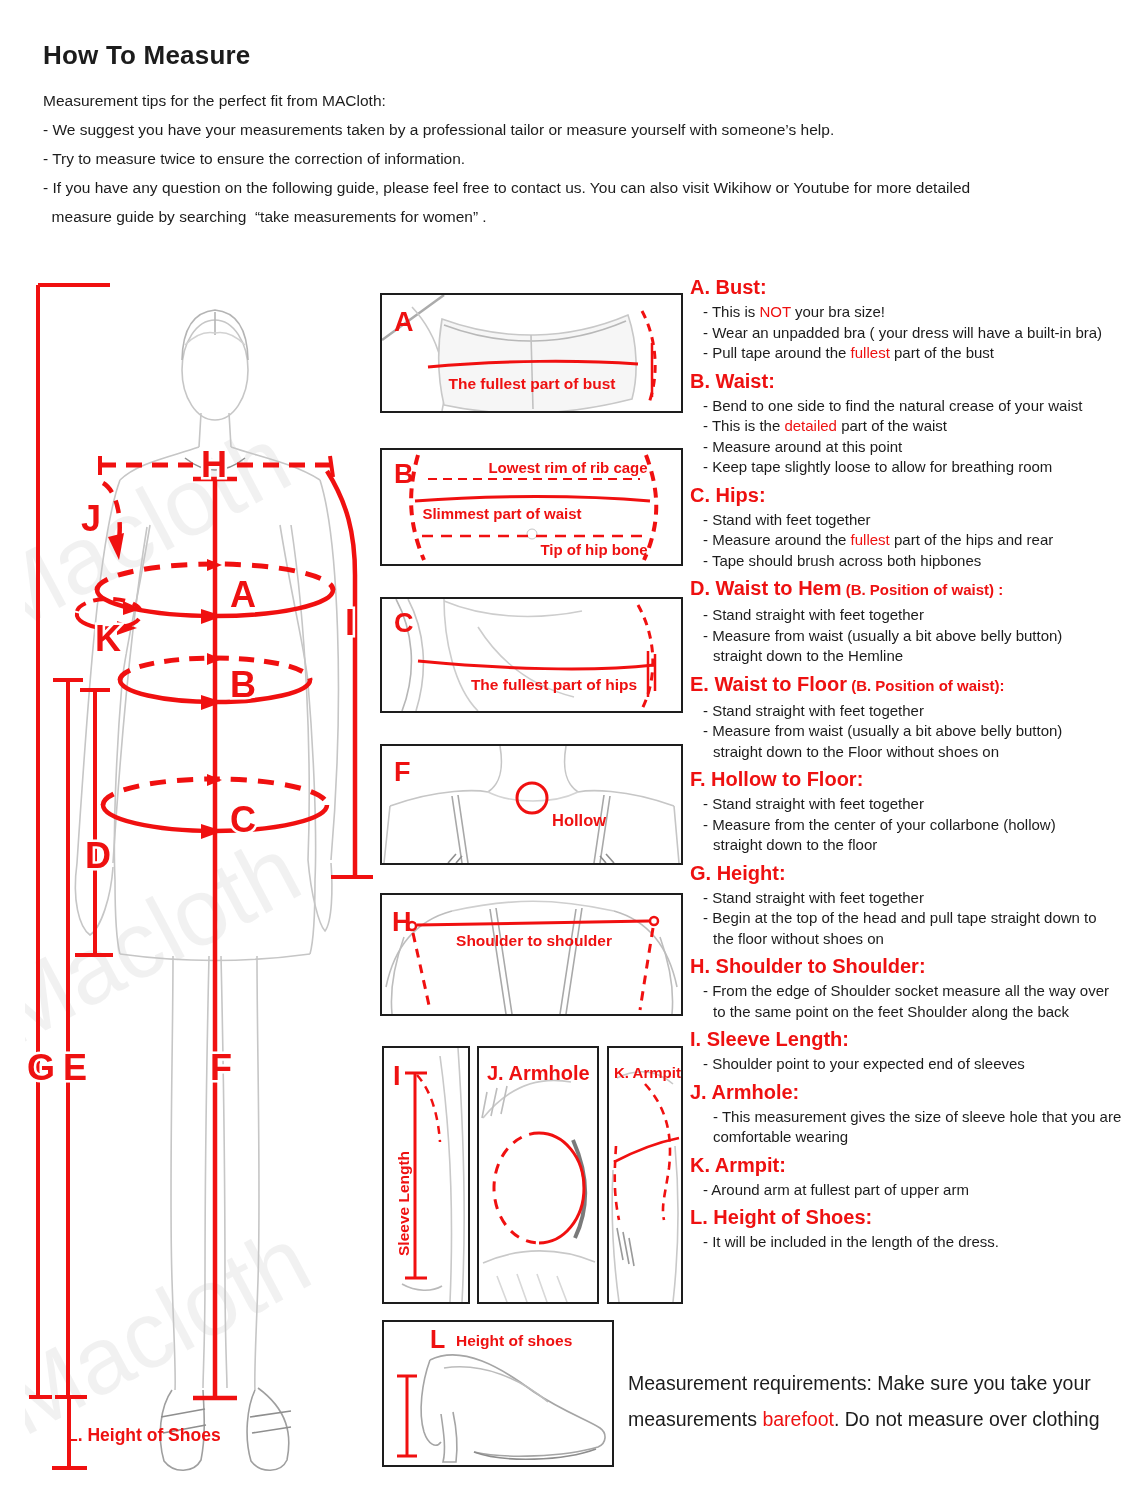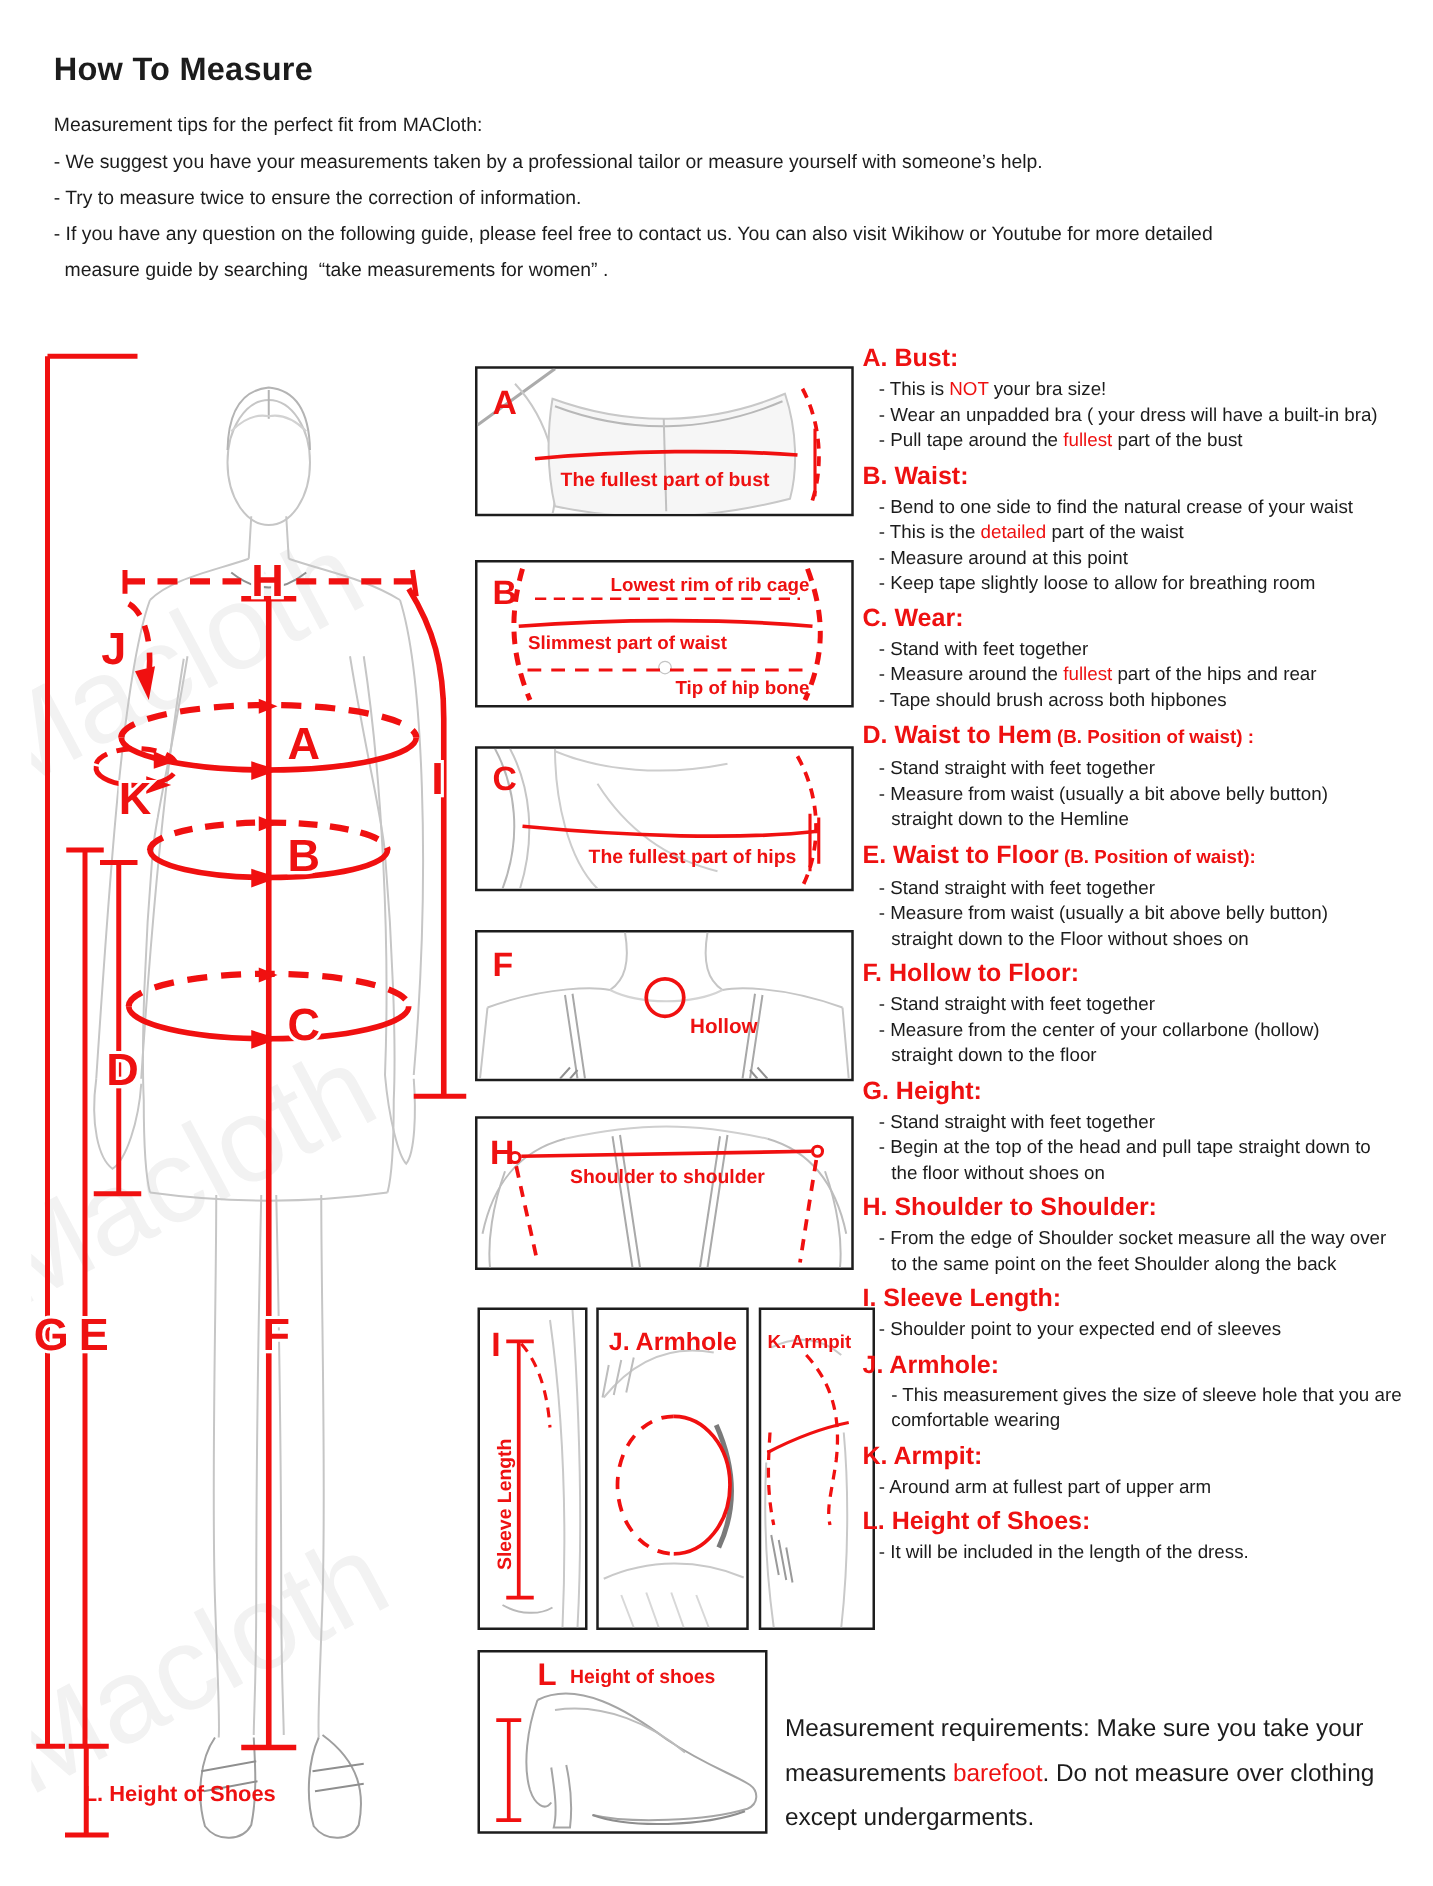--- a/index.html
+++ b/index.html
@@ -263,21 +263,21 @@
         <path d="M18,228 L28,254 M38,226 L48,254 M58,226 L68,254 M78,228 L88,254" stroke="#d8d8d8"></path>
       </g>
       <g stroke="#f01010" fill="none" stroke-width="3">
         <path d="M60,85 A45,55 0 0 1 60,195"></path>
         <path d="M60,85 A45,55 0 0 0 60,195" stroke-dasharray="10 8"></path>
       </g>
       <text x="8" y="32" font-size="20" font-weight="bold" fill="#ee1111">J. Armhole</text>
     </svg>
   </div>
 
-  <div class="diag" style="left:607px; top:1046px; width:93px; height:258px;">
+  <div class="diag" style="left:607px; top:1046px; width:76px; height:258px;">
     <svg width="72" height="254" viewBox="0 0 72 254">
       <g stroke="#c9c9c9" fill="none" stroke-width="1.6">
         <path d="M8,30 C28,20 48,22 64,36"></path>
         <path d="M4,122 C2,162 4,210 10,254"></path>
         <path d="M66,98 C70,142 70,200 64,254"></path>
         <path d="M8,180 L14,212 M14,184 L20,216 M20,190 L25,218" stroke="#9a9a9a"></path>
       </g>
       <g stroke="#f01010" fill="none" stroke-width="2.6">
         <path d="M36,36 C56,58 64,84 60,120 C56,148 52,158 55,172" stroke-dasharray="8 6"></path>
         <path d="M5,114 C28,102 50,94 70,90"></path>
@@ -307,21 +307,21 @@
   <div class="sections" id="sections">
       <div class="sec-heading"><span>A. Bust:</span></div>
       <div class="sec-line ind1"><span>- This is </span><span class="red">NOT</span><span> your bra size!</span></div>
       <div class="sec-line ind1"><span>- Wear an unpadded bra ( your dress will have a built-in bra)</span></div>
       <div class="sec-line ind1"><span>- Pull tape around the </span><span class="red">fullest</span><span> part of the bust</span></div>
       <div class="sec-heading"><span>B. Waist:</span></div>
       <div class="sec-line ind1"><span>- Bend to one side to find the natural crease of your waist</span></div>
       <div class="sec-line ind1"><span>- This is the </span><span class="red">detailed</span><span> part of the waist</span></div>
       <div class="sec-line ind1"><span>- Measure around at this point</span></div>
       <div class="sec-line ind1"><span>- Keep tape slightly loose to allow for breathing room</span></div>
-      <div class="sec-heading"><span>C. Wear:</span></div>
+      <div class="sec-heading"><span>C. Hips:</span></div>
       <div class="sec-line ind1"><span>- Stand with feet together</span></div>
       <div class="sec-line ind1"><span>- Measure around the </span><span class="red">fullest</span><span> part of the hips and rear</span></div>
       <div class="sec-line ind1"><span>- Tape should brush across both hipbones</span></div>
       <div class="sec-heading"><span>D. Waist to Hem</span><span class="note"> (B. Position of waist) :</span></div>
       <div class="sec-line ind1"><span>- Stand straight with feet together</span></div>
       <div class="sec-line ind1"><span>- Measure from waist (usually a bit above belly button)</span></div>
       <div class="sec-line ind2"><span>straight down to the Hemline</span></div>
       <div class="sec-heading"><span>E. Waist to Floor</span><span class="note"> (B. Position of waist):</span></div>
       <div class="sec-line ind1"><span>- Stand straight with feet together</span></div>
       <div class="sec-line ind1"><span>- Measure from waist (usually a bit above belly button)</span></div>
@@ -345,17 +345,16 @@
       <div class="sec-heading"><span>K. Armpit:</span></div>
       <div class="sec-line ind1"><span>- Around arm at fullest part of upper arm</span></div>
       <div class="sec-heading"><span>L. Height of Shoes:</span></div>
       <div class="sec-line ind1"><span>- It will be included in the length of the dress.</span></div>
     </div>
 
   <div class="footer">
     <div id="footer-lines">
         <div class="footer-line"><span>Measurement requirements: Make sure you take your</span></div>
         <div class="footer-line"><span>measurements </span><span class="red">barefoot</span><span>. Do not measure over clothing</span></div>
-        <div class="footer-line"><span>except undergarments.</span></div>
       </div>
   </div>
 
 </div>
 
 </body></html>

